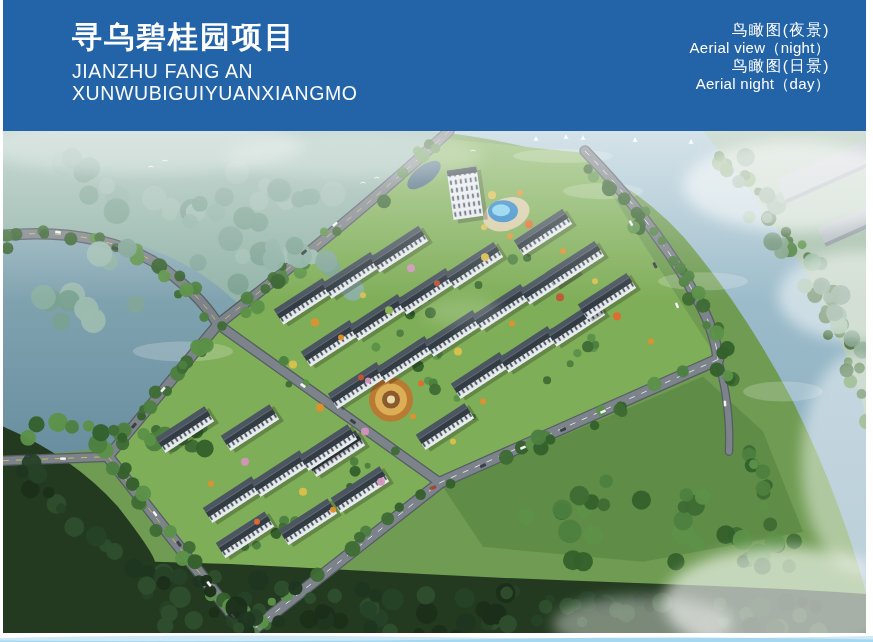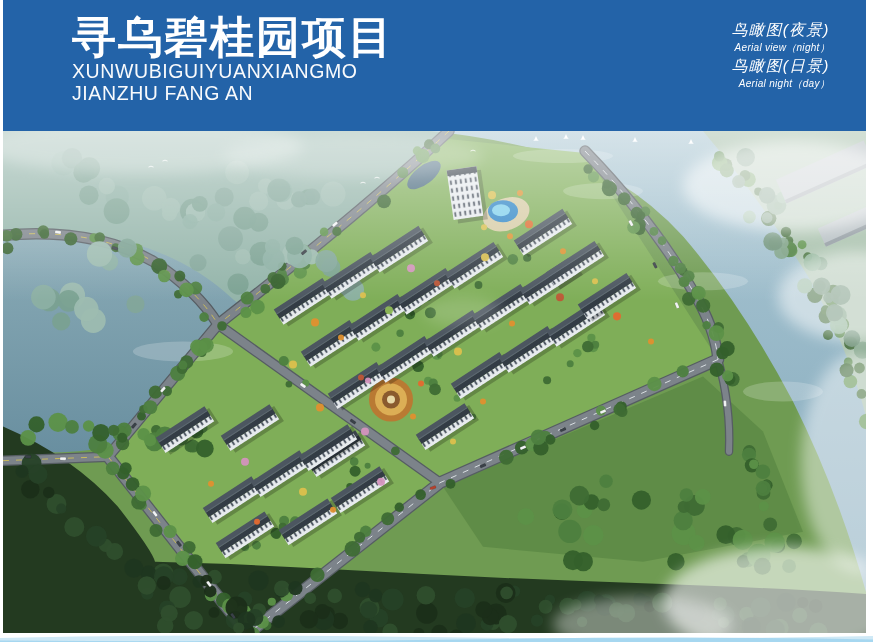--- a/index.html
+++ b/index.html
@@ -1,38 +1,38 @@
 <!DOCTYPE html>
 <html><head>
 <meta charset="utf-8">
 <style>
   html,body{margin:0;padding:0;background:#e8e8e8;}
   .page{position:relative;width:873px;height:642px;background:#ffffff;overflow:hidden;
         font-family:"Liberation Sans","DejaVu Sans",sans-serif;}
   .banner{position:absolute;left:3px;top:0;width:863px;height:131px;color:#fff;}
   .title-block{position:absolute;left:69px;top:18px;}
-  .title-cn{font-size:44px;font-weight:bold;letter-spacing:2px;margin:0 0 4px 0;line-height:38px;}
+  .title-cn{font-size:30px;font-weight:bold;letter-spacing:2px;margin:0 0 4px 0;line-height:38px;}
   .subtitle{font-size:19.5px;font-weight:400;letter-spacing:0.6px;line-height:22px;opacity:.97;}
-  .view-labels{position:absolute;right:36px;top:20px;text-align:right;font-style:italic;}
+  .view-labels{position:absolute;right:36px;top:20px;text-align:right;}
   .view-label + .view-label{margin-top:0;}
   .view-label .cn{font-size:15.5px;letter-spacing:1.5px;line-height:19px;}
-  .view-label .en{font-size:10px;letter-spacing:0.3px;line-height:17px;}
+  .view-label .en{font-size:15px;letter-spacing:0.3px;line-height:17px;}
   .photo{position:absolute;left:3px;top:131px;width:863px;height:502px;display:block;}
   .footer-ribbon{position:absolute;left:0;bottom:0;width:873px;height:9px;display:block;}
 </style>
 </head>
 <body>
 
 <div class="page">
 
   <header class="banner" style="background: rgb(35, 99, 168);">
     <div class="title-block">
       <h1 class="title-cn">寻乌碧桂园项目</h1>
+      <div class="subtitle">JIANZHU FANG AN</div>
       <div class="subtitle">XUNWUBIGUIYUANXIANGMO</div>
-      <div class="subtitle">JIANZHU FANG AN</div>
     </div>
     <div class="view-labels">
       <div class="view-label">
         <div class="cn">鸟瞰图(夜景)</div>
         <div class="en">Aerial view（night）</div>
       </div>
       <div class="view-label">
         <div class="cn">鸟瞰图(日景)</div>
         <div class="en">Aerial night（day）</div>
       </div>

